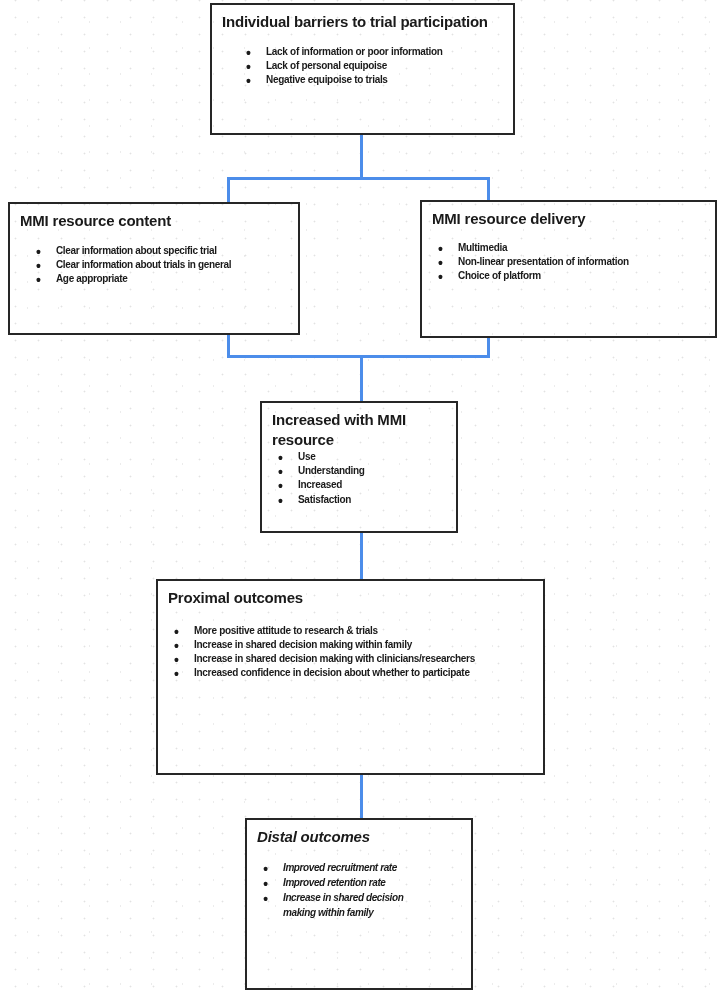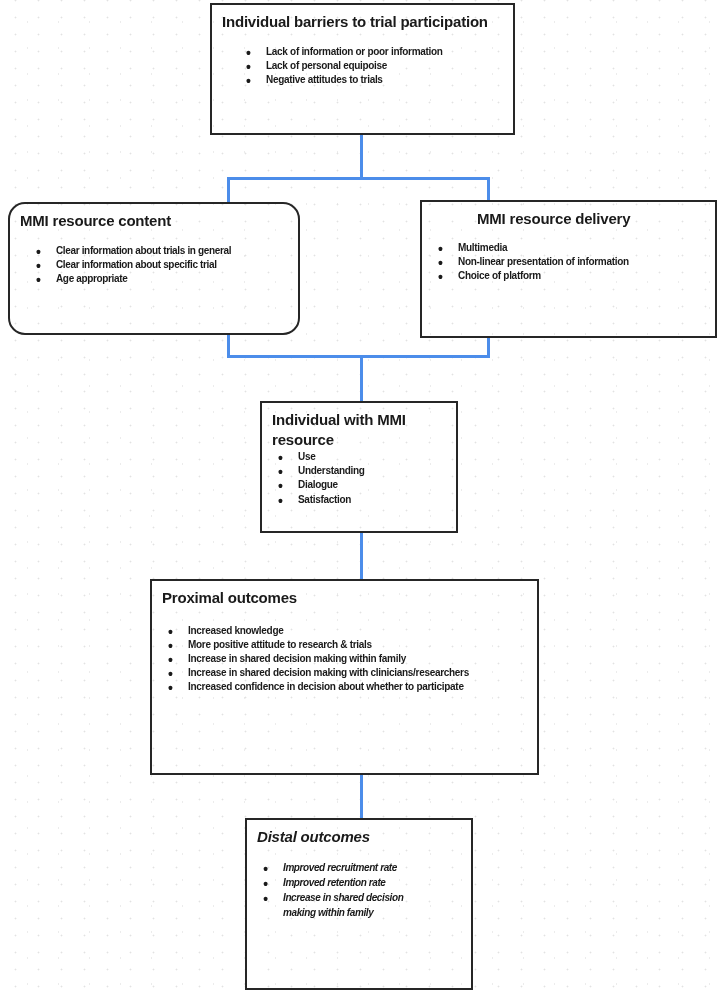--- a/index.html
+++ b/index.html
@@ -54,33 +54,33 @@
     left: 6px;
     top: -1px;
     font-size: 14px;
   }
 
   
   .box-barriers   { left: 210px; top: 3px;   width: 305px; height: 132px; }
   .box-barriers h3   { margin-bottom: 13px; }
   .box-barriers ul   { margin-left: 18px; }
 
-  .box-content    { left: 8px;   top: 202px; width: 292px; height: 133px; border-radius: 17px; }
+  .box-content    { left: 8px;   top: 202px; width: 292px; height: 133px; }
   .box-content h3    { margin-bottom: 13px; }
   .box-content ul    { margin-left: 10px; }
   .box-content li    { letter-spacing: -0.35px; }
 
   .box-delivery   { left: 420px; top: 200px; width: 297px; height: 138px; }
-  .box-delivery h3   { margin-bottom: 12px; margin-left: 45px; }
+  .box-delivery h3   { margin-bottom: 12px; }
   .box-delivery ul   { max-width: 212px; }
 
   .box-engagement { left: 260px; top: 401px; width: 198px; height: 132px; }
   .box-engagement h3 { margin-bottom: 1px; }
 
-  .box-proximal   { left: 150px; top: 579px; width: 389px; height: 196px; }
+  .box-proximal   { left: 156px; top: 579px; width: 389px; height: 196px; }
   .box-proximal h3   { margin-bottom: 16px; }
 
   .box-distal     { left: 245px; top: 818px; width: 228px; height: 172px; font-style: italic; }
   .box-distal h3     { margin-bottom: 13px; }
   .box-distal ul     { max-width: 162px; }
   .box-distal li     { letter-spacing: -0.4px; line-height: 1.5; }
 
   
   .line {
     position: absolute;
@@ -116,56 +116,55 @@
   <div class="line line-h conn-mid-h"></div>
   <div class="line line-v conn-mid-down"></div>
   <div class="line line-v conn-eng-prox"></div>
   <div class="line line-v conn-prox-distal"></div>
 
   <div class="box box-barriers">
     <h3>Individual barriers to trial participation</h3>
     <ul>
       <li>Lack of information or poor information</li>
       <li>Lack of personal equipoise</li>
-      <li>Negative attitudes to trials</li>
+      <li>Negative equipoise to trials</li>
     </ul>
   </div>
 
   <div class="box box-content">
     <h3>MMI resource content</h3>
     <ul>
+      <li>Clear information about specific trial</li>
       <li>Clear information about trials in general</li>
-      <li>Clear information about specific trial</li>
       <li>Age appropriate</li>
     </ul>
   </div>
 
   <div class="box box-delivery">
     <h3>MMI resource delivery</h3>
     <ul>
       <li>Multimedia</li>
       <li>Non-linear presentation of information</li>
       <li>Choice of platform</li>
     </ul>
   </div>
 
   <div class="box box-engagement">
-    <h3>Individual with MMI resource</h3>
+    <h3>Increased with MMI resource</h3>
     <ul>
       <li>Use</li>
       <li>Understanding</li>
-      <li>Dialogue</li>
+      <li>Increased</li>
       <li>Satisfaction</li>
     </ul>
   </div>
 
   <div class="box box-proximal">
     <h3>Proximal outcomes</h3>
     <ul>
-      <li>Increased knowledge</li>
       <li>More positive attitude to research &amp; trials</li>
       <li>Increase in shared decision making within family</li>
       <li>Increase in shared decision making with clinicians/researchers</li>
       <li>Increased confidence in decision about whether to participate</li>
     </ul>
   </div>
 
   <div class="box box-distal">
     <h3>Distal outcomes</h3>
     <ul>

